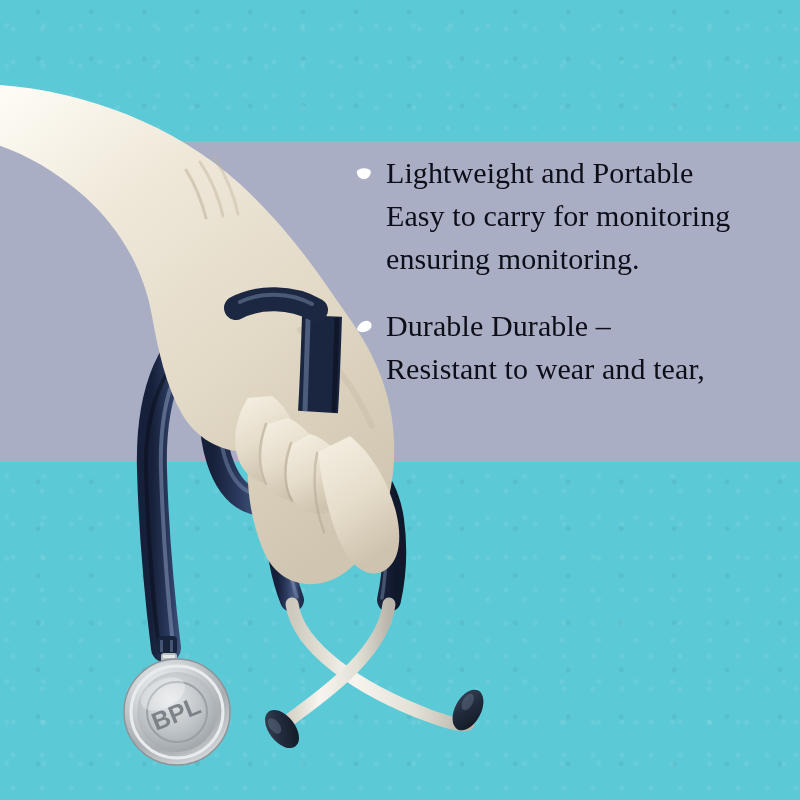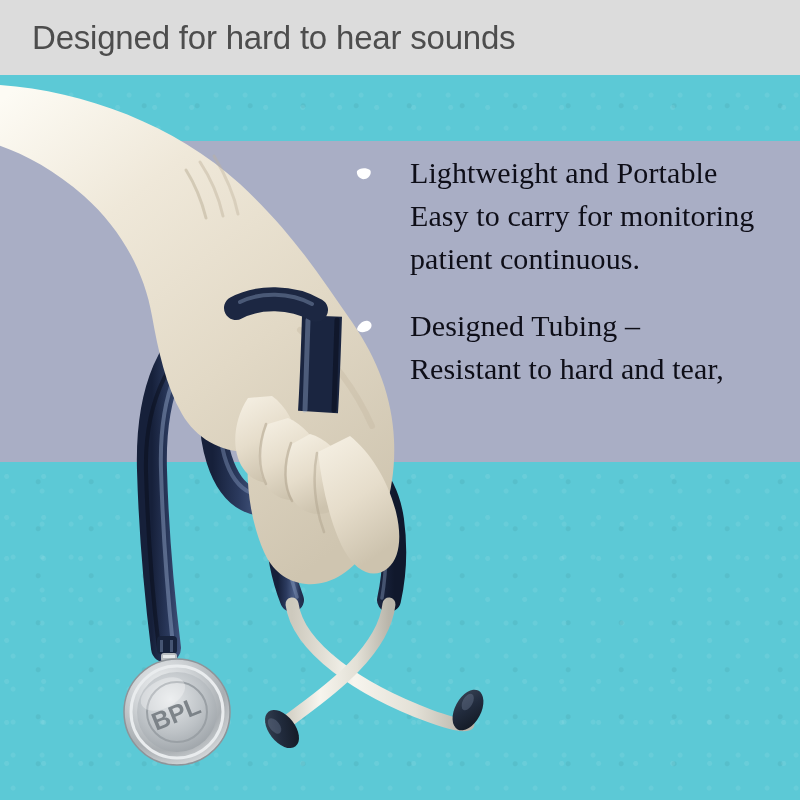--- a/index.html
+++ b/index.html
@@ -83,21 +83,20 @@
     margin-top: 12px;
     margin-right: 11px;
   }
   .bullet-marker svg { display: block; }
   .feature-text {
     font-family: "Liberation Serif", serif;
     font-size: 30px;
     line-height: 1.43;
     color: #0e0e18;
     letter-spacing: 0.1px;
-    margin-left: 24px;
   }
 
   
   .glove-layer {
     position: absolute;
     left: 0; top: 0;
     width: 800px; height: 800px;
     z-index: 20;
     pointer-events: none;
   }
@@ -307,46 +306,43 @@
 
       <path d="M 322 316 C 321 346, 320 380, 318 412" fill="none" stroke="#1a2540" stroke-width="40" stroke-linecap="butt"></path>
       <path d="M 308 320 C 307 350, 306 382, 305 410" fill="none" stroke="rgba(155,175,210,0.40)" stroke-width="5" stroke-linecap="round"></path>
       <path d="M 337 320 C 336 350, 335 382, 334 410" fill="none" stroke="rgba(6,10,22,0.5)" stroke-width="5" stroke-linecap="round"></path>
 
       <path d="M 236 308 C 258 296, 292 296, 316 310" fill="none" stroke="#1c2742" stroke-width="24" stroke-linecap="round"></path>
       <path d="M 240 302 C 260 292, 290 292, 312 304" fill="none" stroke="rgba(150,170,205,0.38)" stroke-width="4" stroke-linecap="round"></path>
     </svg>
   </div>
 
-  <div class="header-band">
-    <div class="header-title">Designed for hard to hear sounds</div>
-  </div>
 
   <div class="feature-list">
 
     <div class="feature-item">
       <span class="bullet-marker">
         <svg width="20" height="20" viewBox="0 0 20 20" xmlns="http://www.w3.org/2000/svg">
           <path d="M 2 7 C 4 4, 11 3, 15 6 C 17 8, 15 14, 10 15 C 5 16, 1 11, 2 7 Z" fill="#ffffff"></path>
         </svg>
       </span>
       <span class="feature-text">
         <span>Lightweight and Portable</span><br>
         <span>Easy to carry for monitoring</span><br>
-        <span>patient continuous.</span>
+        <span>ensuring monitoring.</span>
       </span>
     </div>
 
     <div class="feature-item">
       <span class="bullet-marker">
         <svg width="20" height="20" viewBox="0 0 20 20" xmlns="http://www.w3.org/2000/svg">
           <path d="M 2 12 C 3 8, 8 3, 13 4 C 17 5, 18 10, 14 13 C 10 16, 3 16, 2 12 Z" fill="#ffffff"></path>
         </svg>
       </span>
       <span class="feature-text">
-        <span>Designed Tubing –</span><br>
-        <span>Resistant to hard and tear,</span><br>
+        <span>Durable Durable –</span><br>
+        <span>Resistant to wear and tear,</span><br>
       </span>
     </div>
 
   </div>
 
 </div>
 
 </body></html>

